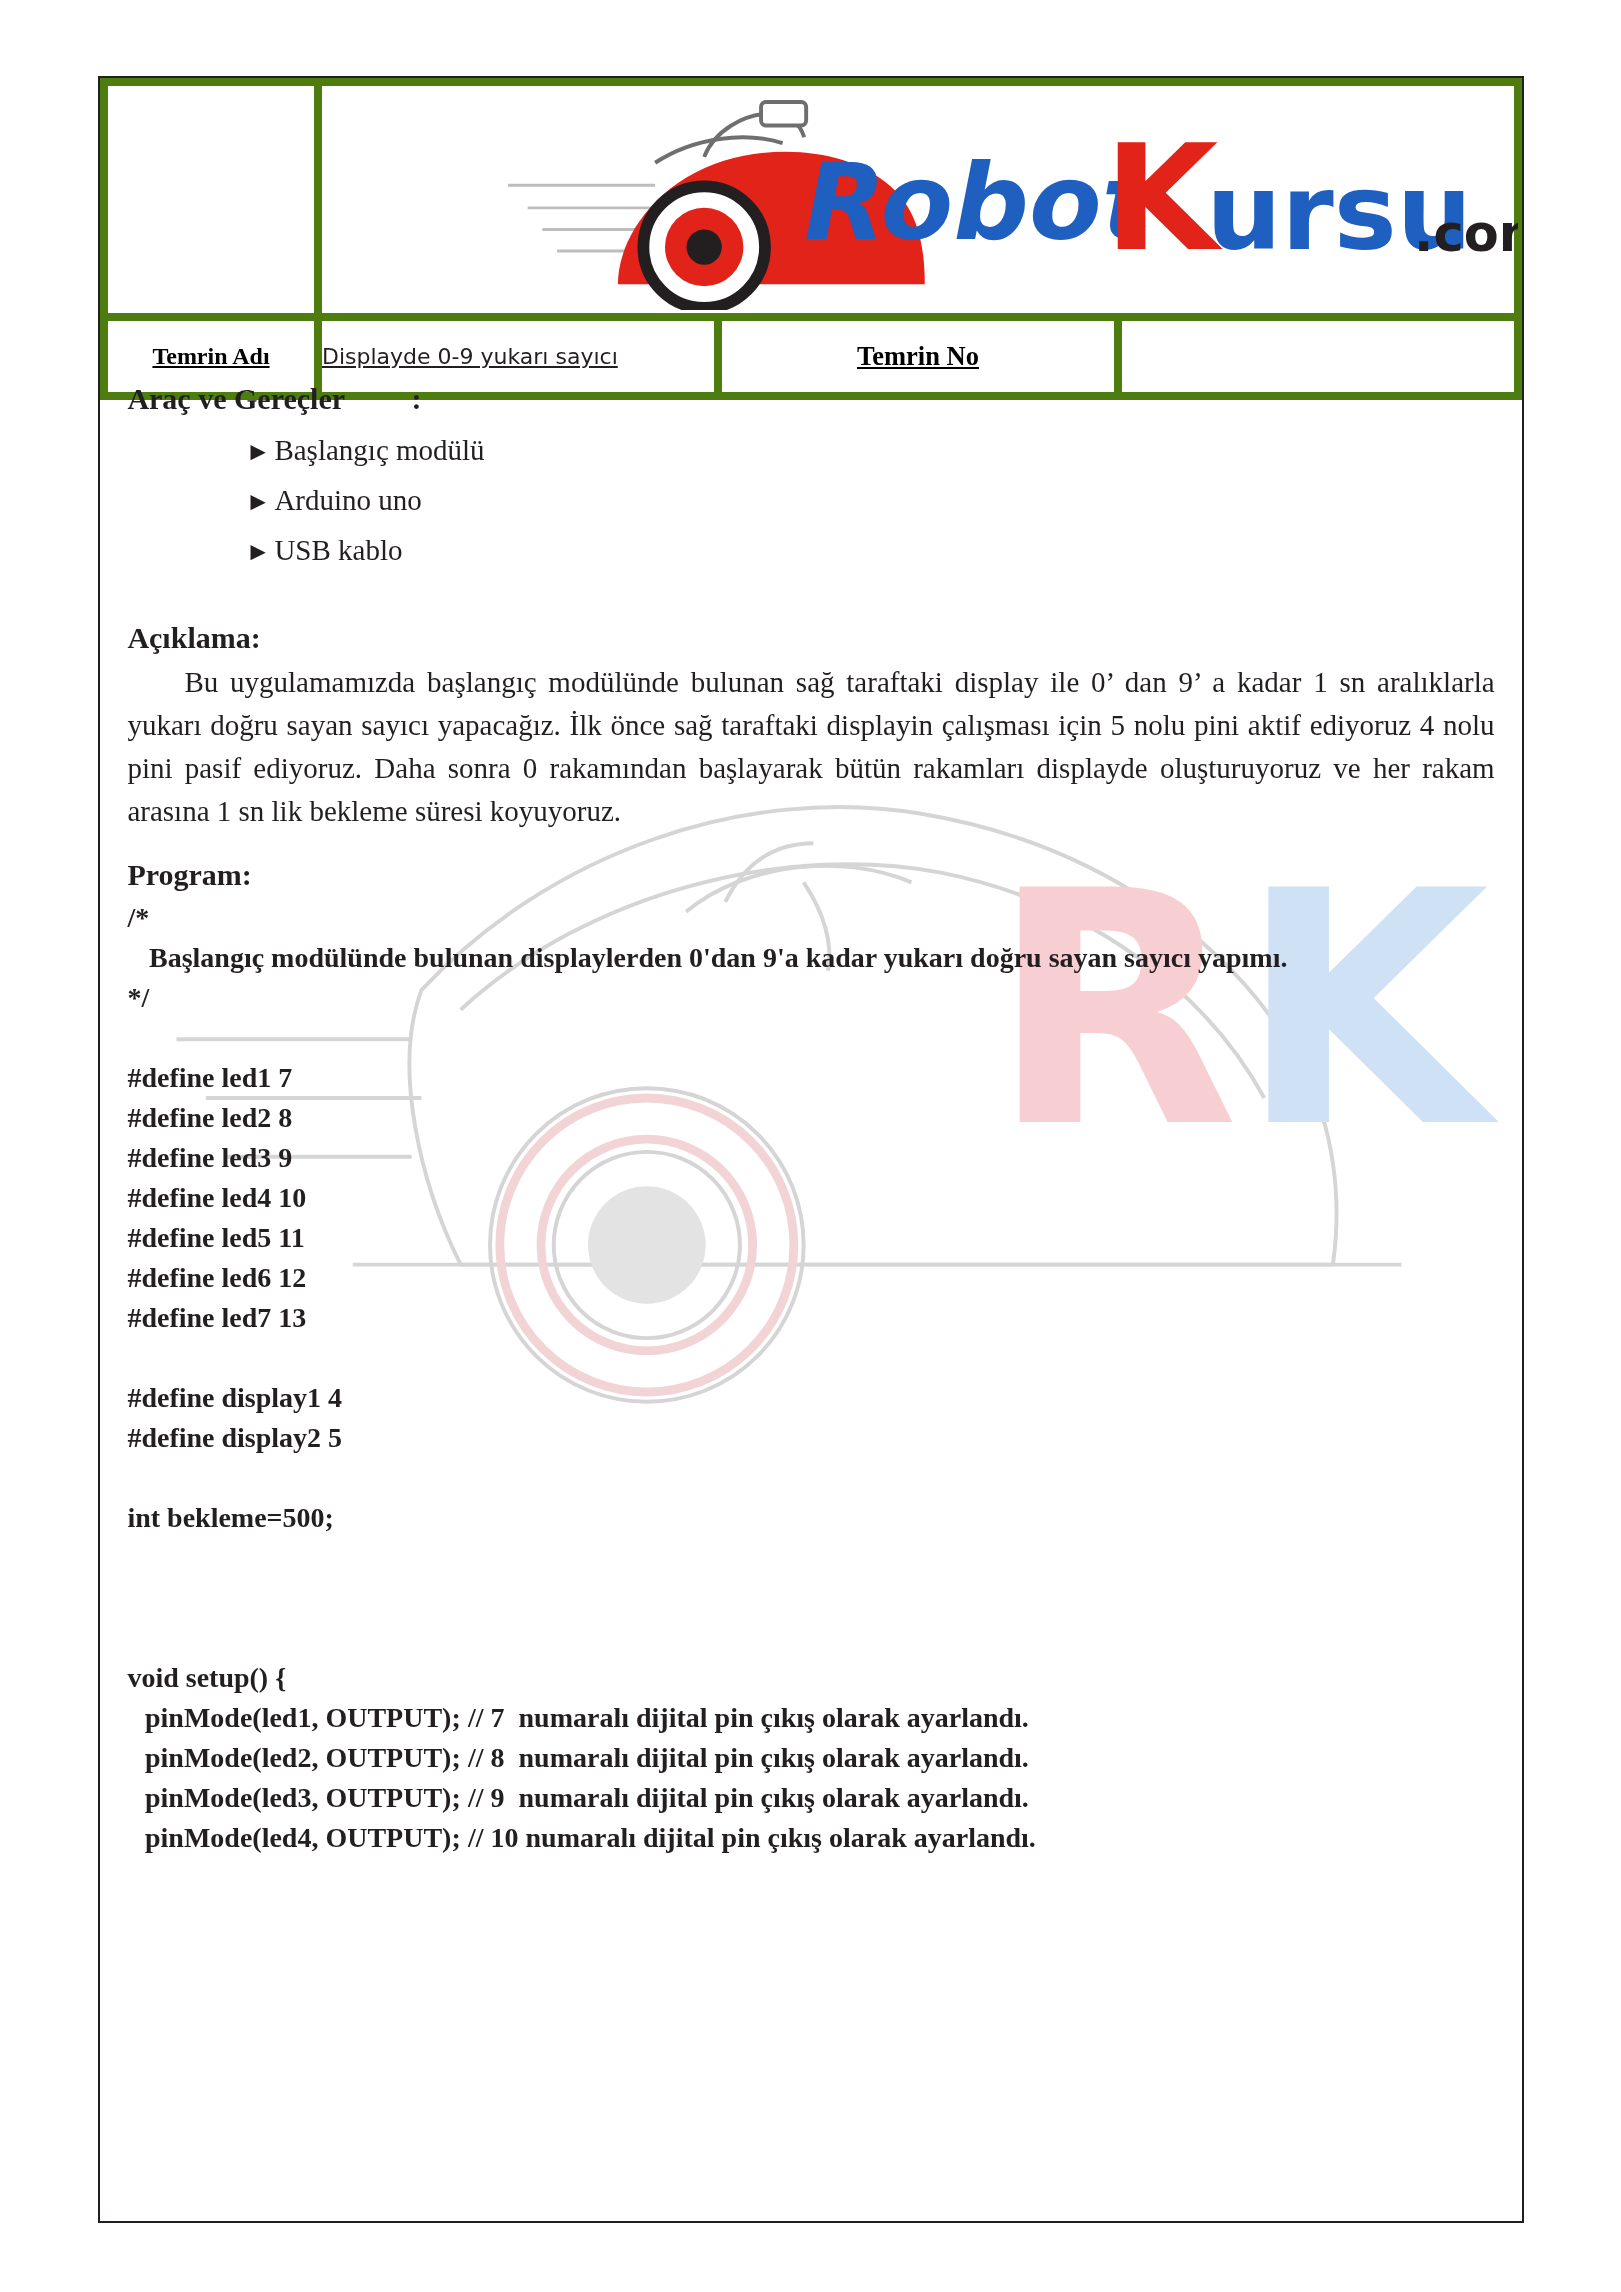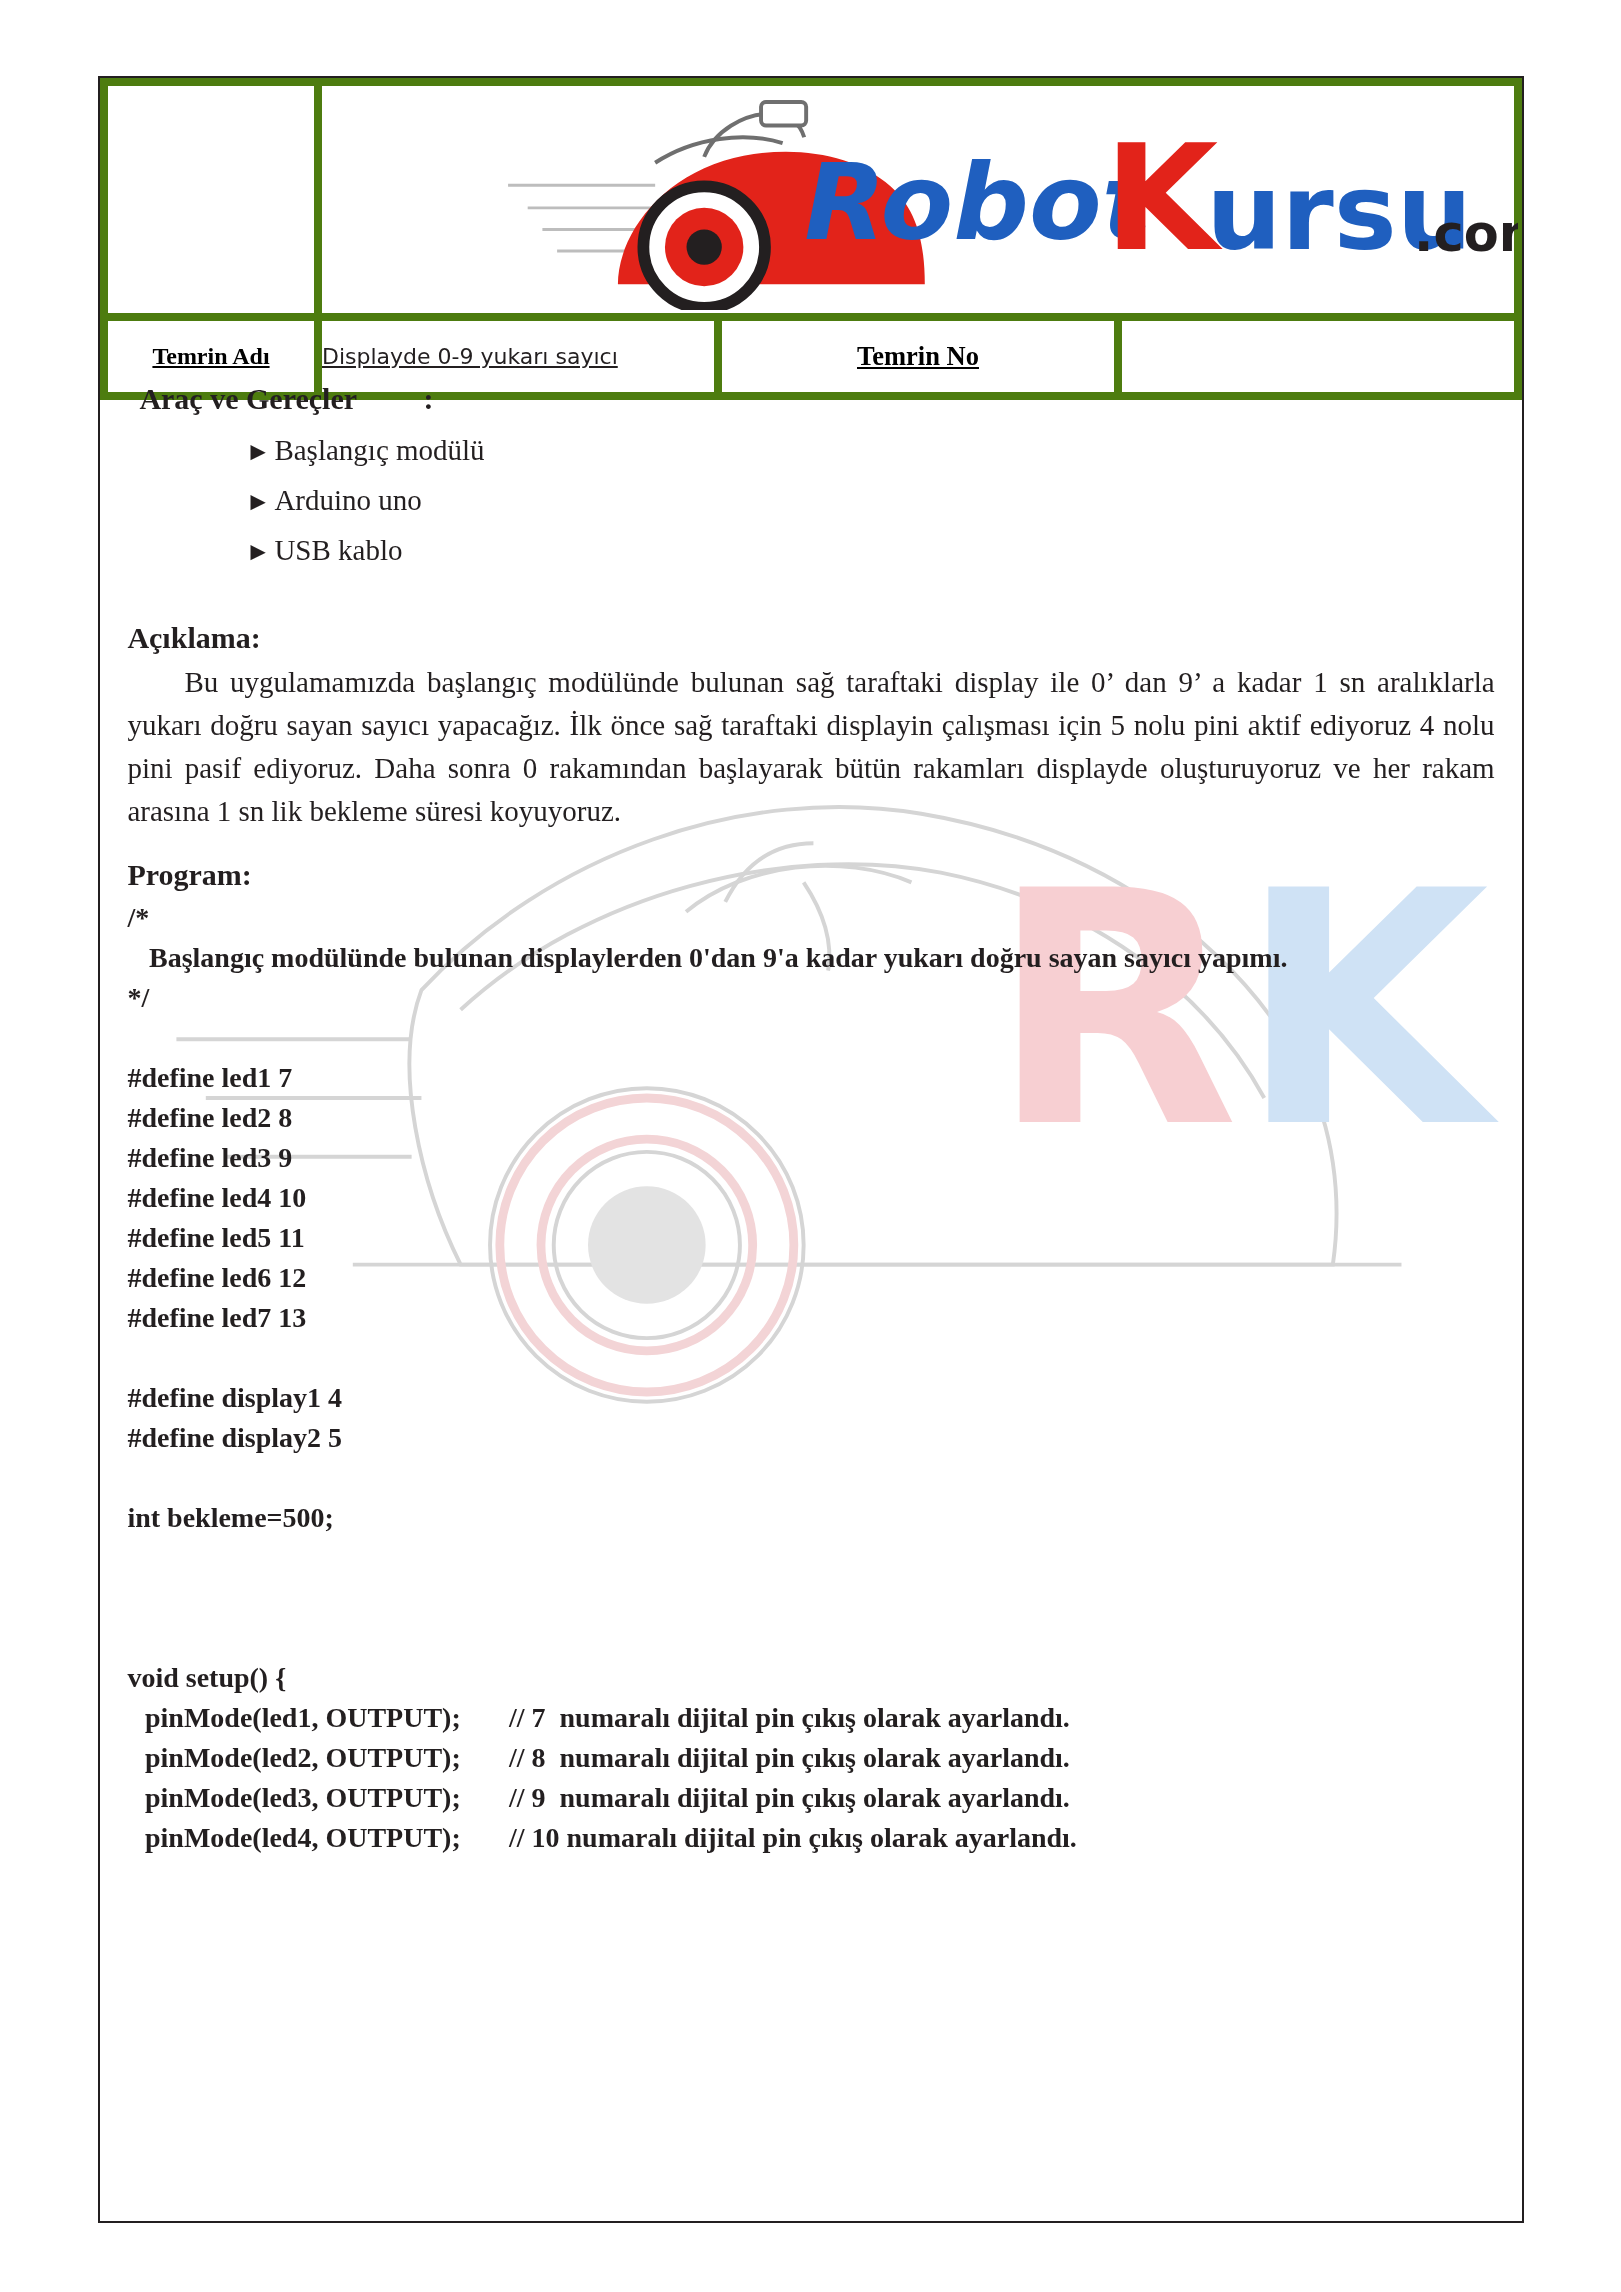--- a/index.html
+++ b/index.html
@@ -118,21 +118,21 @@
     z-index: 2;
   }
   .h-bold {
     font-weight: bold;
     font-size: 30px;
     color: #231f20;
     margin: 0 0 5.9px 0;
   }
   .arac-head {
     position: relative;
-    margin-left: 12px;
+    margin-left: 0;
   }
   .arac-head .colon {
     position: absolute;
     left: 284px;
     top: 0;
   }
   ul.tools {
     list-style: none;
     margin: 9.8px 0 0 0;
     padding: 0 0 0 118px;
@@ -164,21 +164,21 @@
     font-weight: bold;
     font-size: 28px;
     line-height: 40px;
     color: #231f20;
     white-space: pre;
   }
   .code-indent { padding-left: 17.6px; }
   .code-note { font-weight: bold; padding-left: 21.6px; }
   .blank-line { height: 40px; }
 
-  .code-row { display: flex; gap: 41px; }
+  .code-row { display: flex; }
   .code-row .c1 { width: 323px; white-space: pre; }
   .code-row .c2 { white-space: pre; }
 </style>
 </head>
 <body>
 
 <div class="watermark">
   <svg width="1621" height="2293" viewBox="0 0 1654 2339">
     <g fill="none" stroke="#d5d5d5" stroke-width="4">
       <path d="M430 1010 C560 870, 760 800, 940 830 C1120 860, 1260 960, 1330 1090 C1360 1150, 1370 1220, 1360 1290 L470 1290 C430 1210, 400 1090, 430 1010 Z"></path>

